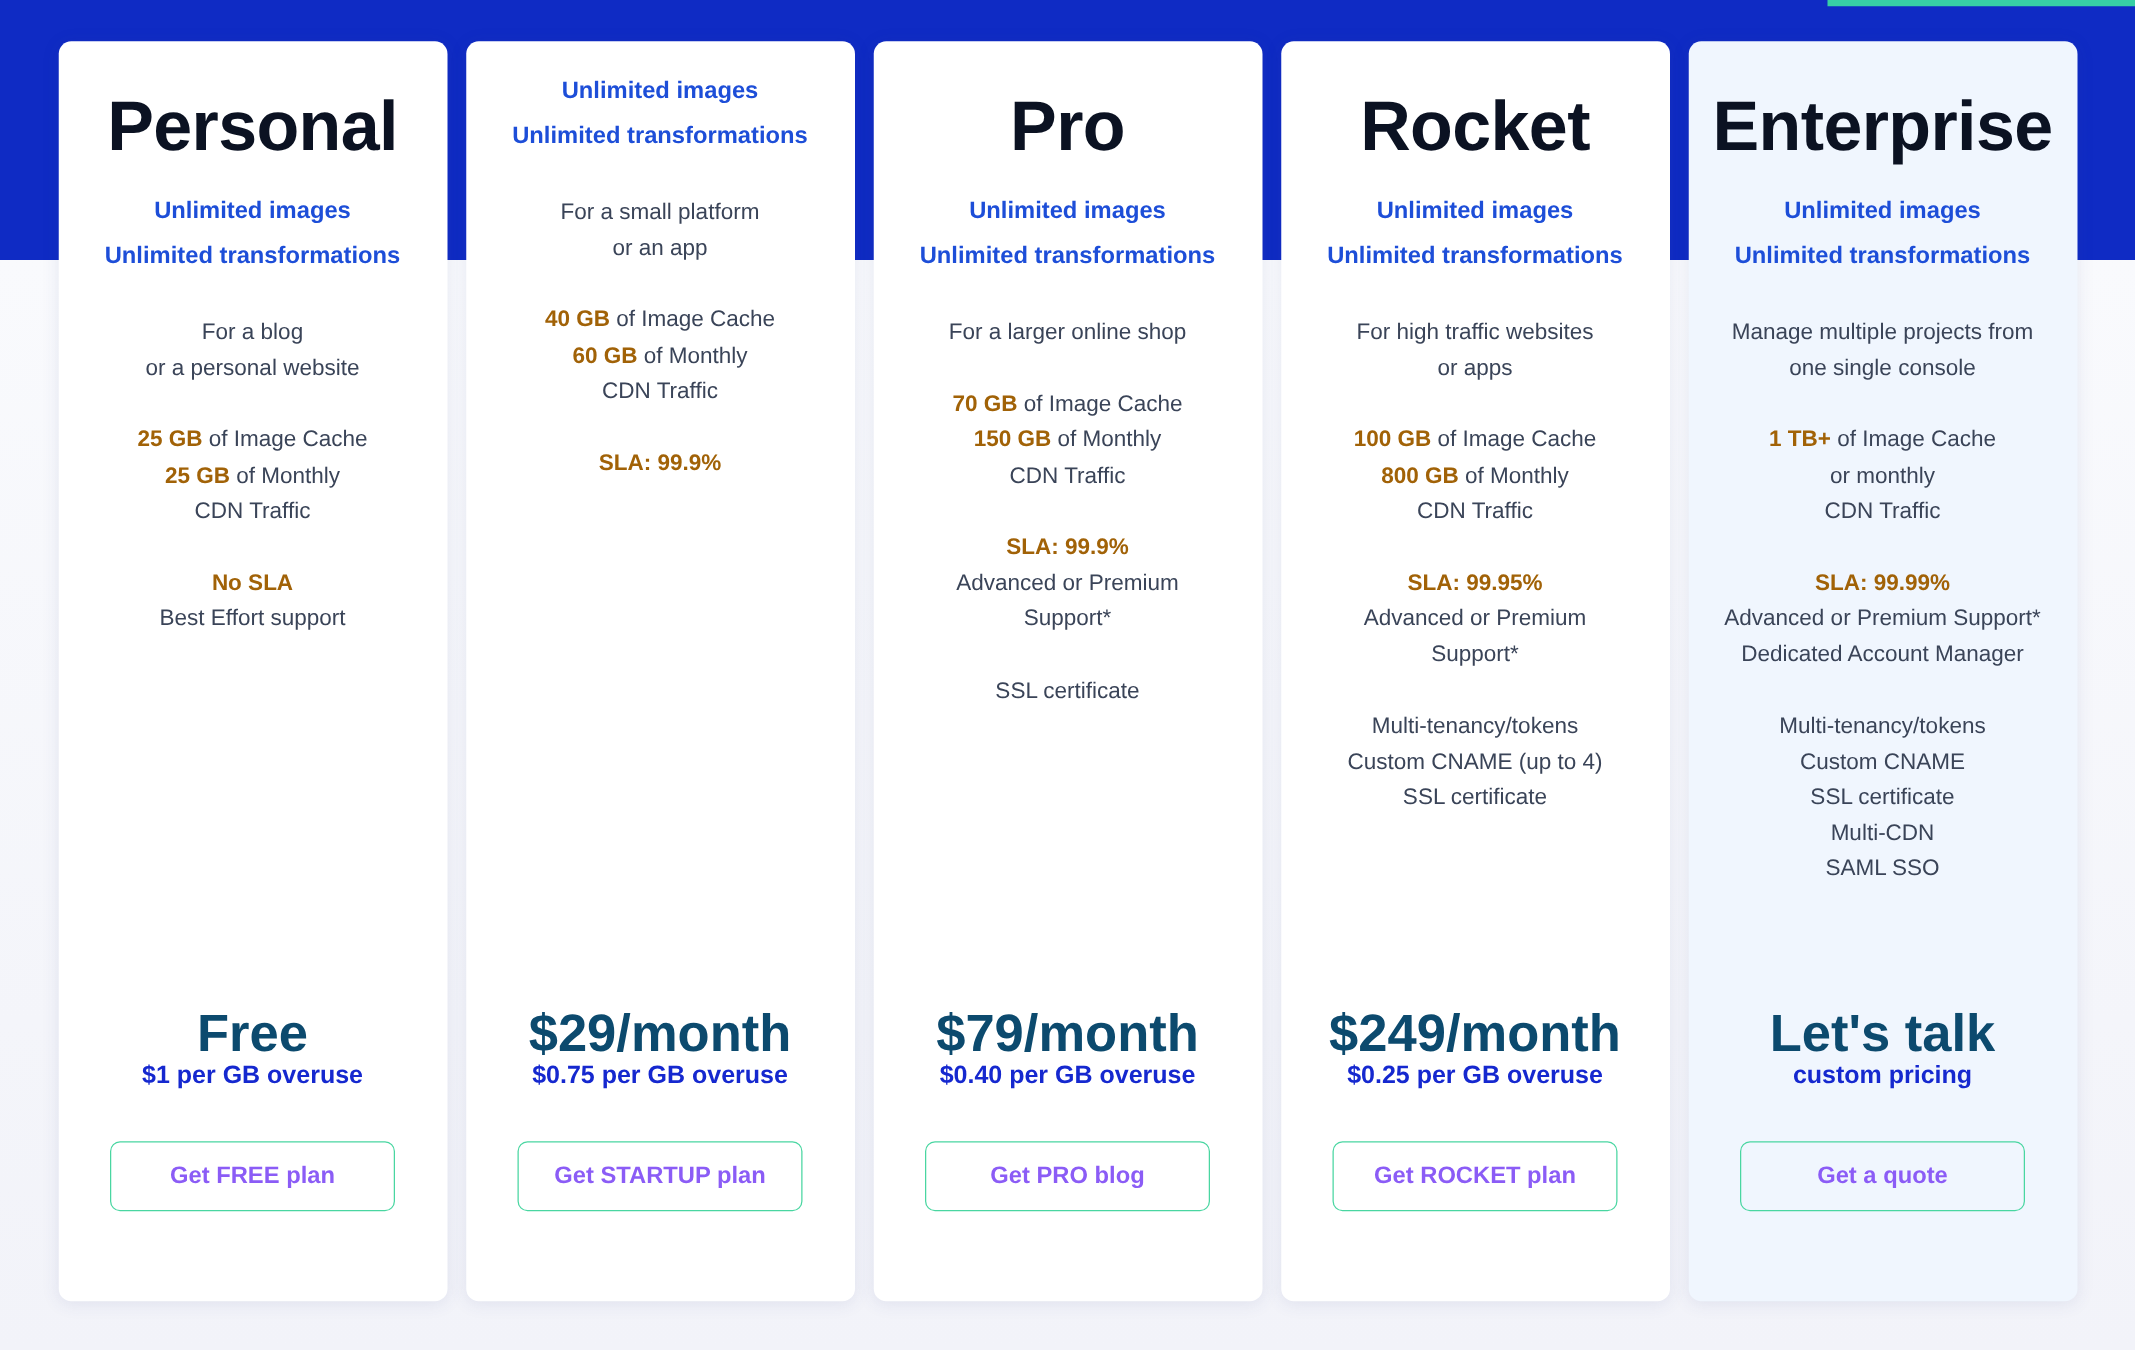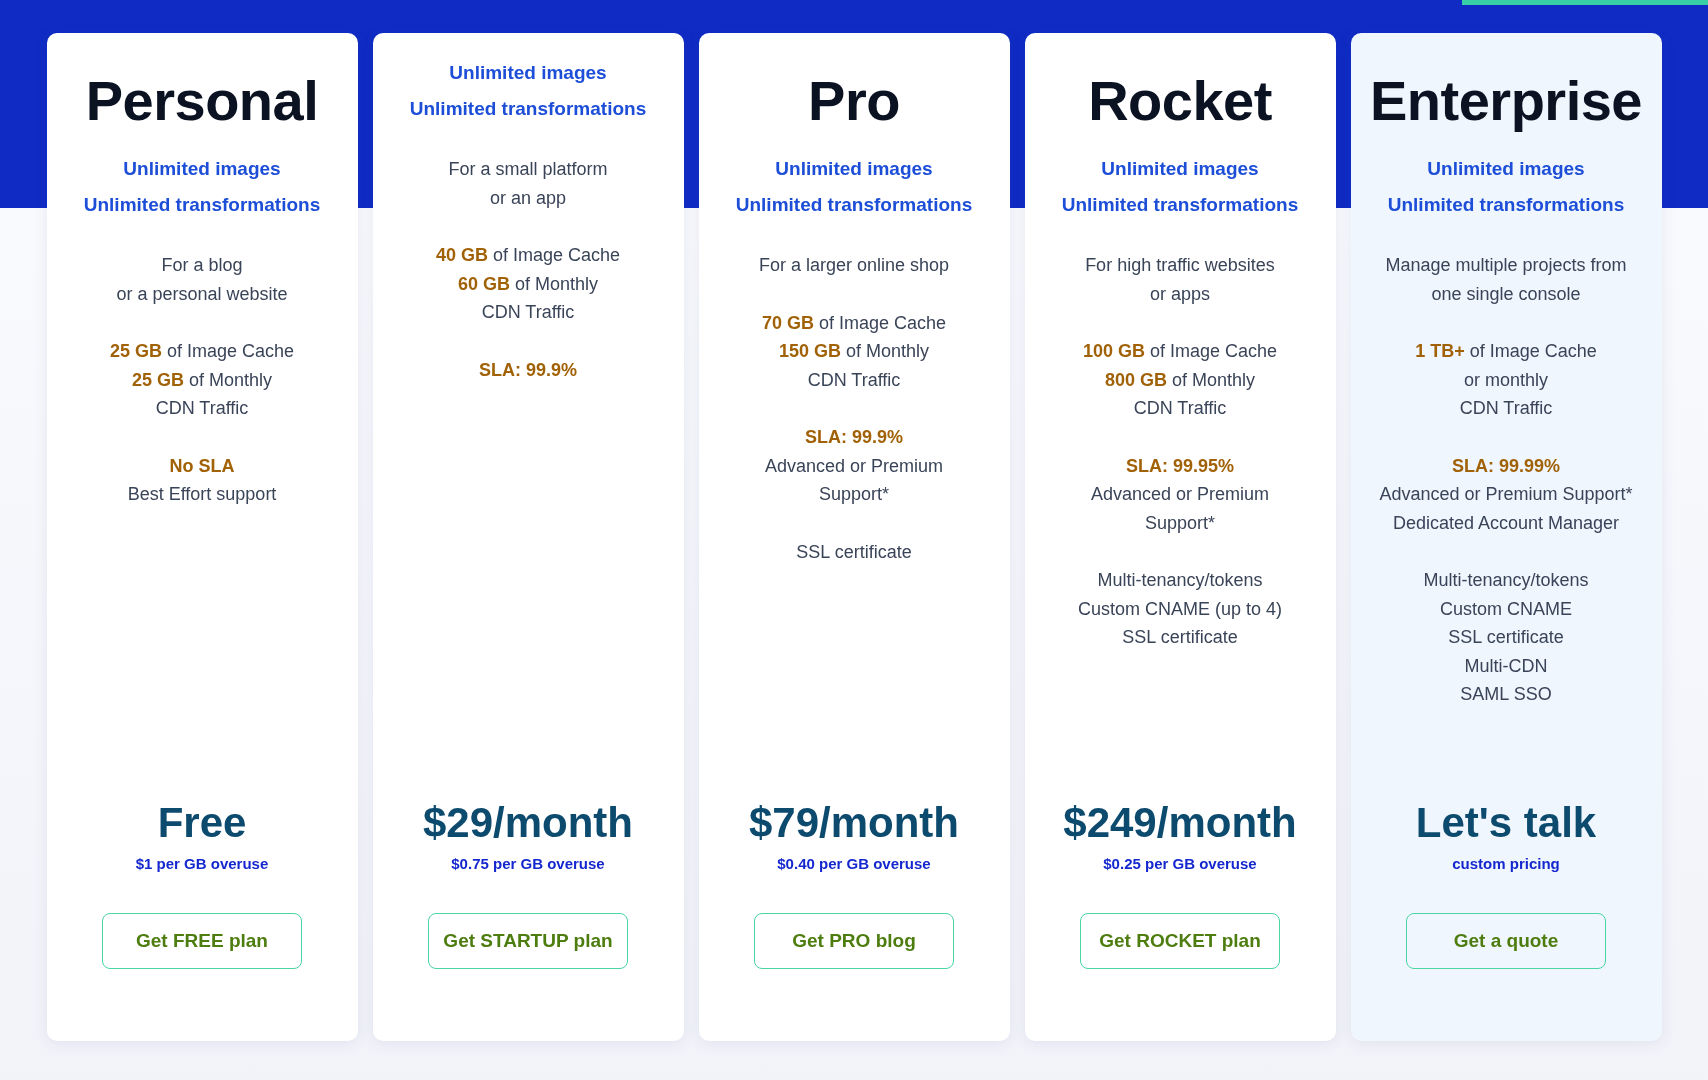--- a/index.html
+++ b/index.html
@@ -125,37 +125,36 @@
     margin-bottom: 10px;
   }
   .price-main {
     font-size: 42px;
     font-weight: bold;
     color: #0c4a6e;
     line-height: 1.05;
     white-space: nowrap;
   }
   .price-sub {
-    font-size: 15px;
+    font-size: 20px;
     font-weight: bold;
     color: #1528cf;
-    margin-top: 10px;
     white-space: nowrap;
   }
 
   .cta-button {
     display: block;
-    width: 200px;
+    width: 228px;
     height: 56px;
     line-height: 54px;
     margin: 31px auto 0 auto;
     border: 1px solid #49d6a1;
     border-radius: 8px;
     background: transparent;
-    color: #4d7c0f;
+    color: #8b5cf6;
     font-family: "Liberation Sans", sans-serif;
     font-size: 19px;
     font-weight: bold;
     text-align: center;
     cursor: pointer;
     padding: 0;
     white-space: nowrap;
   }
   .spacer-flex { flex: 1 1 auto; }
 </style>

